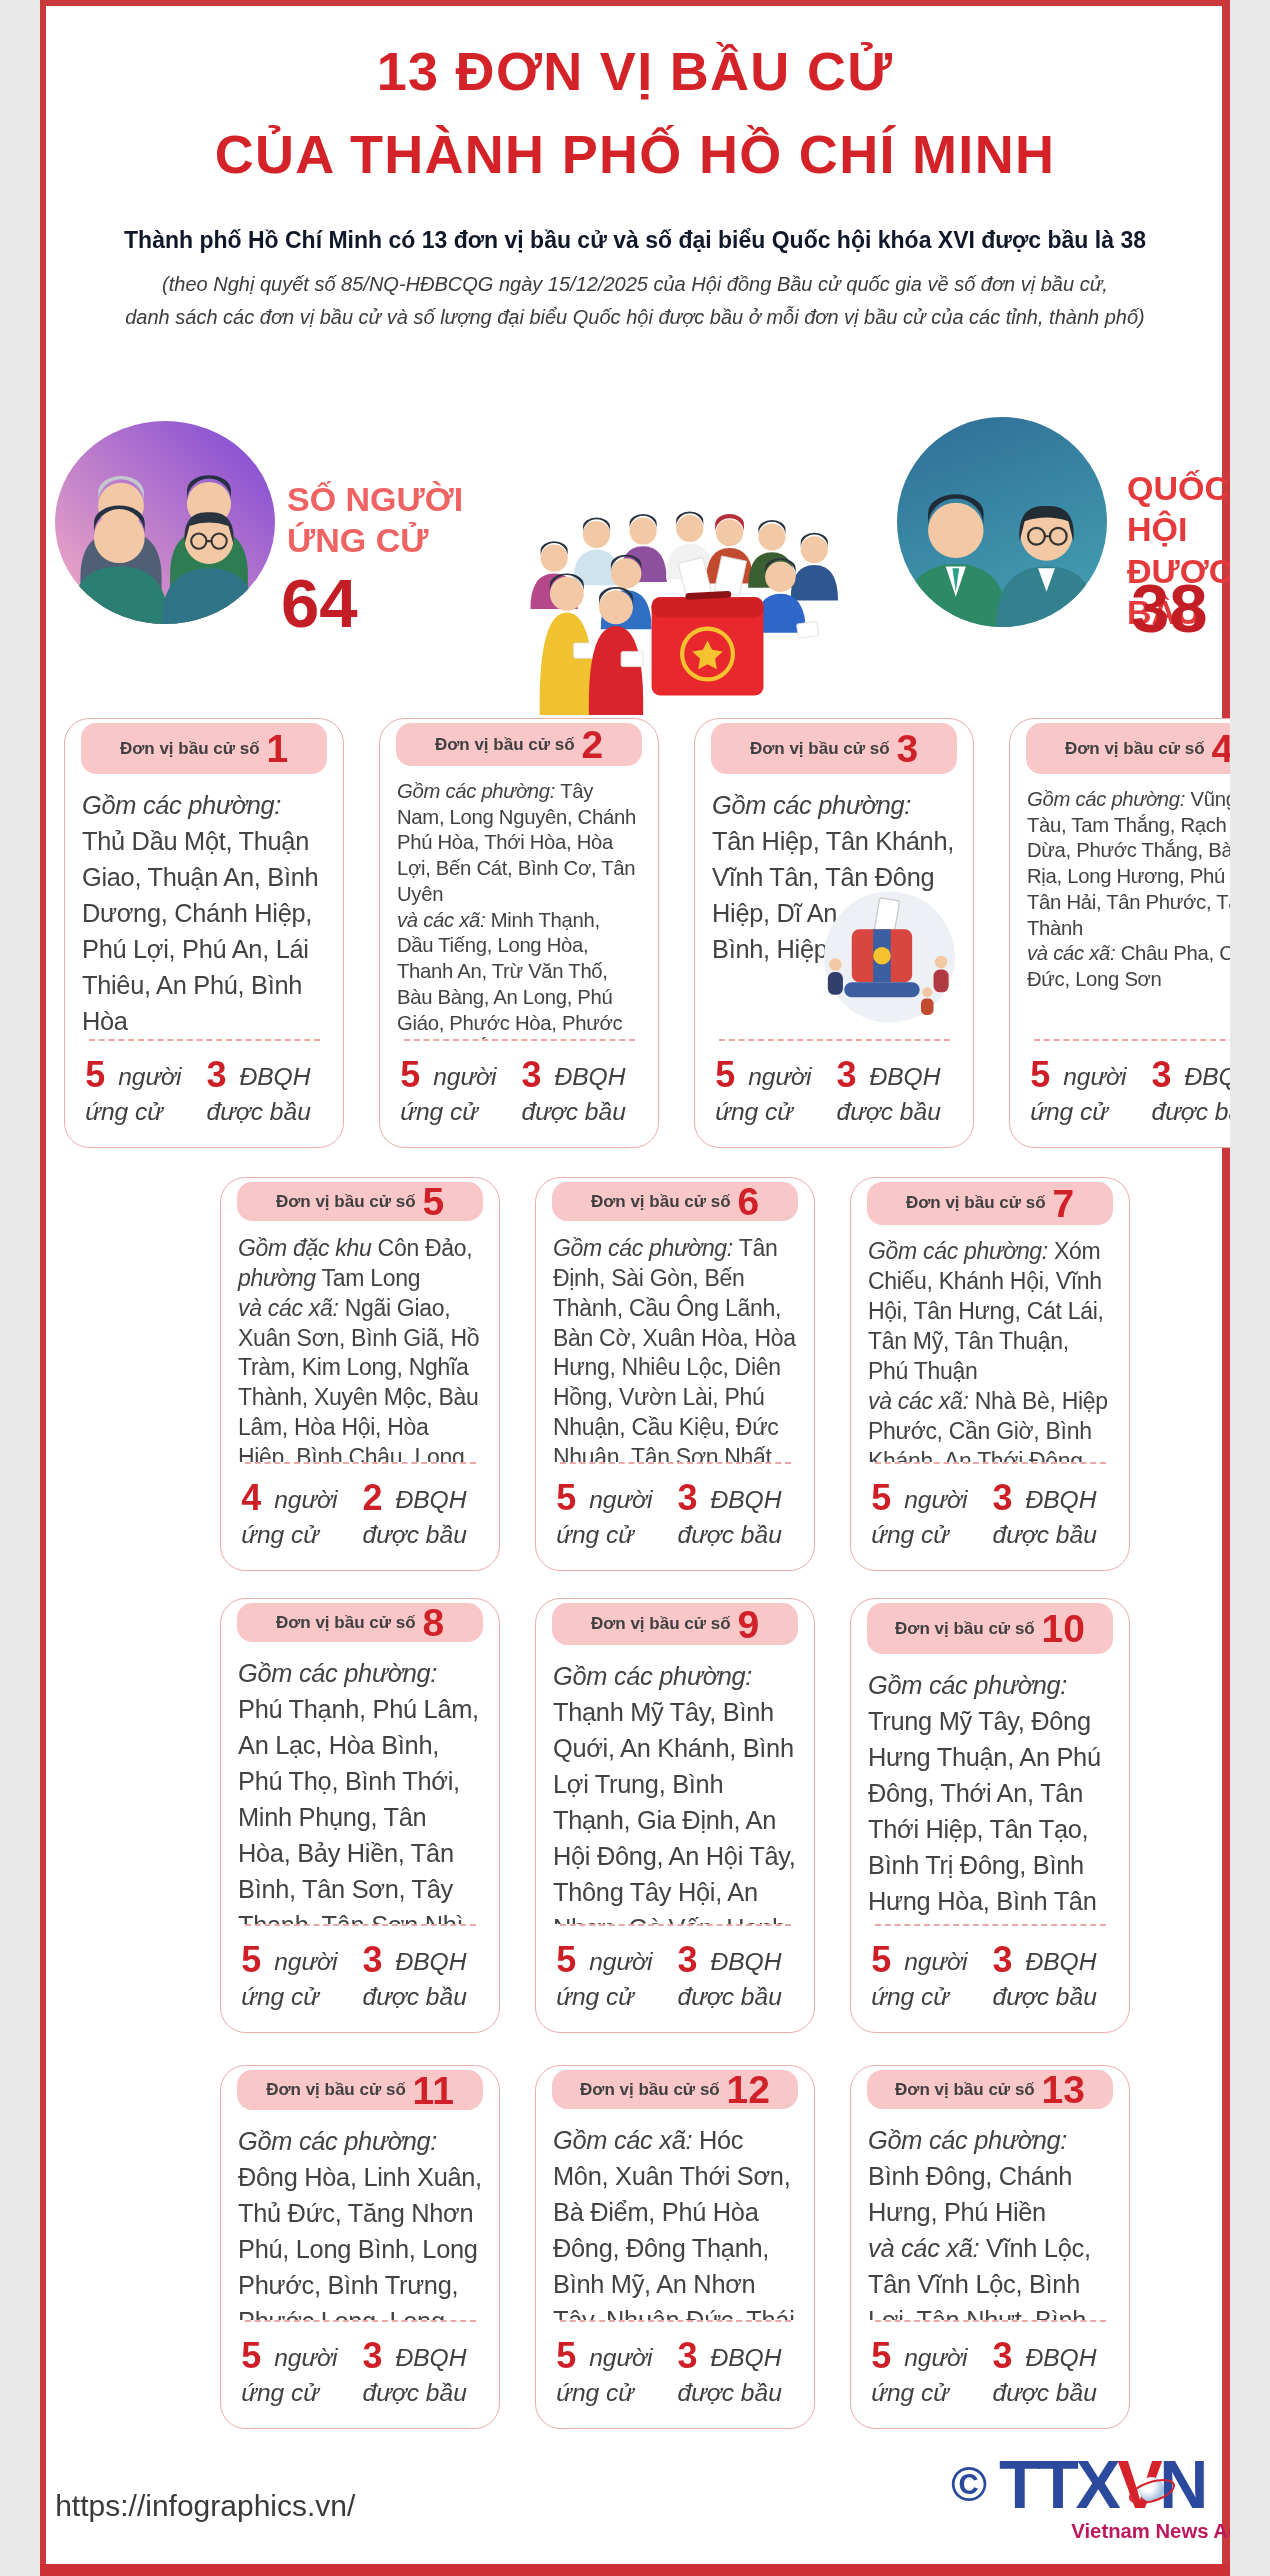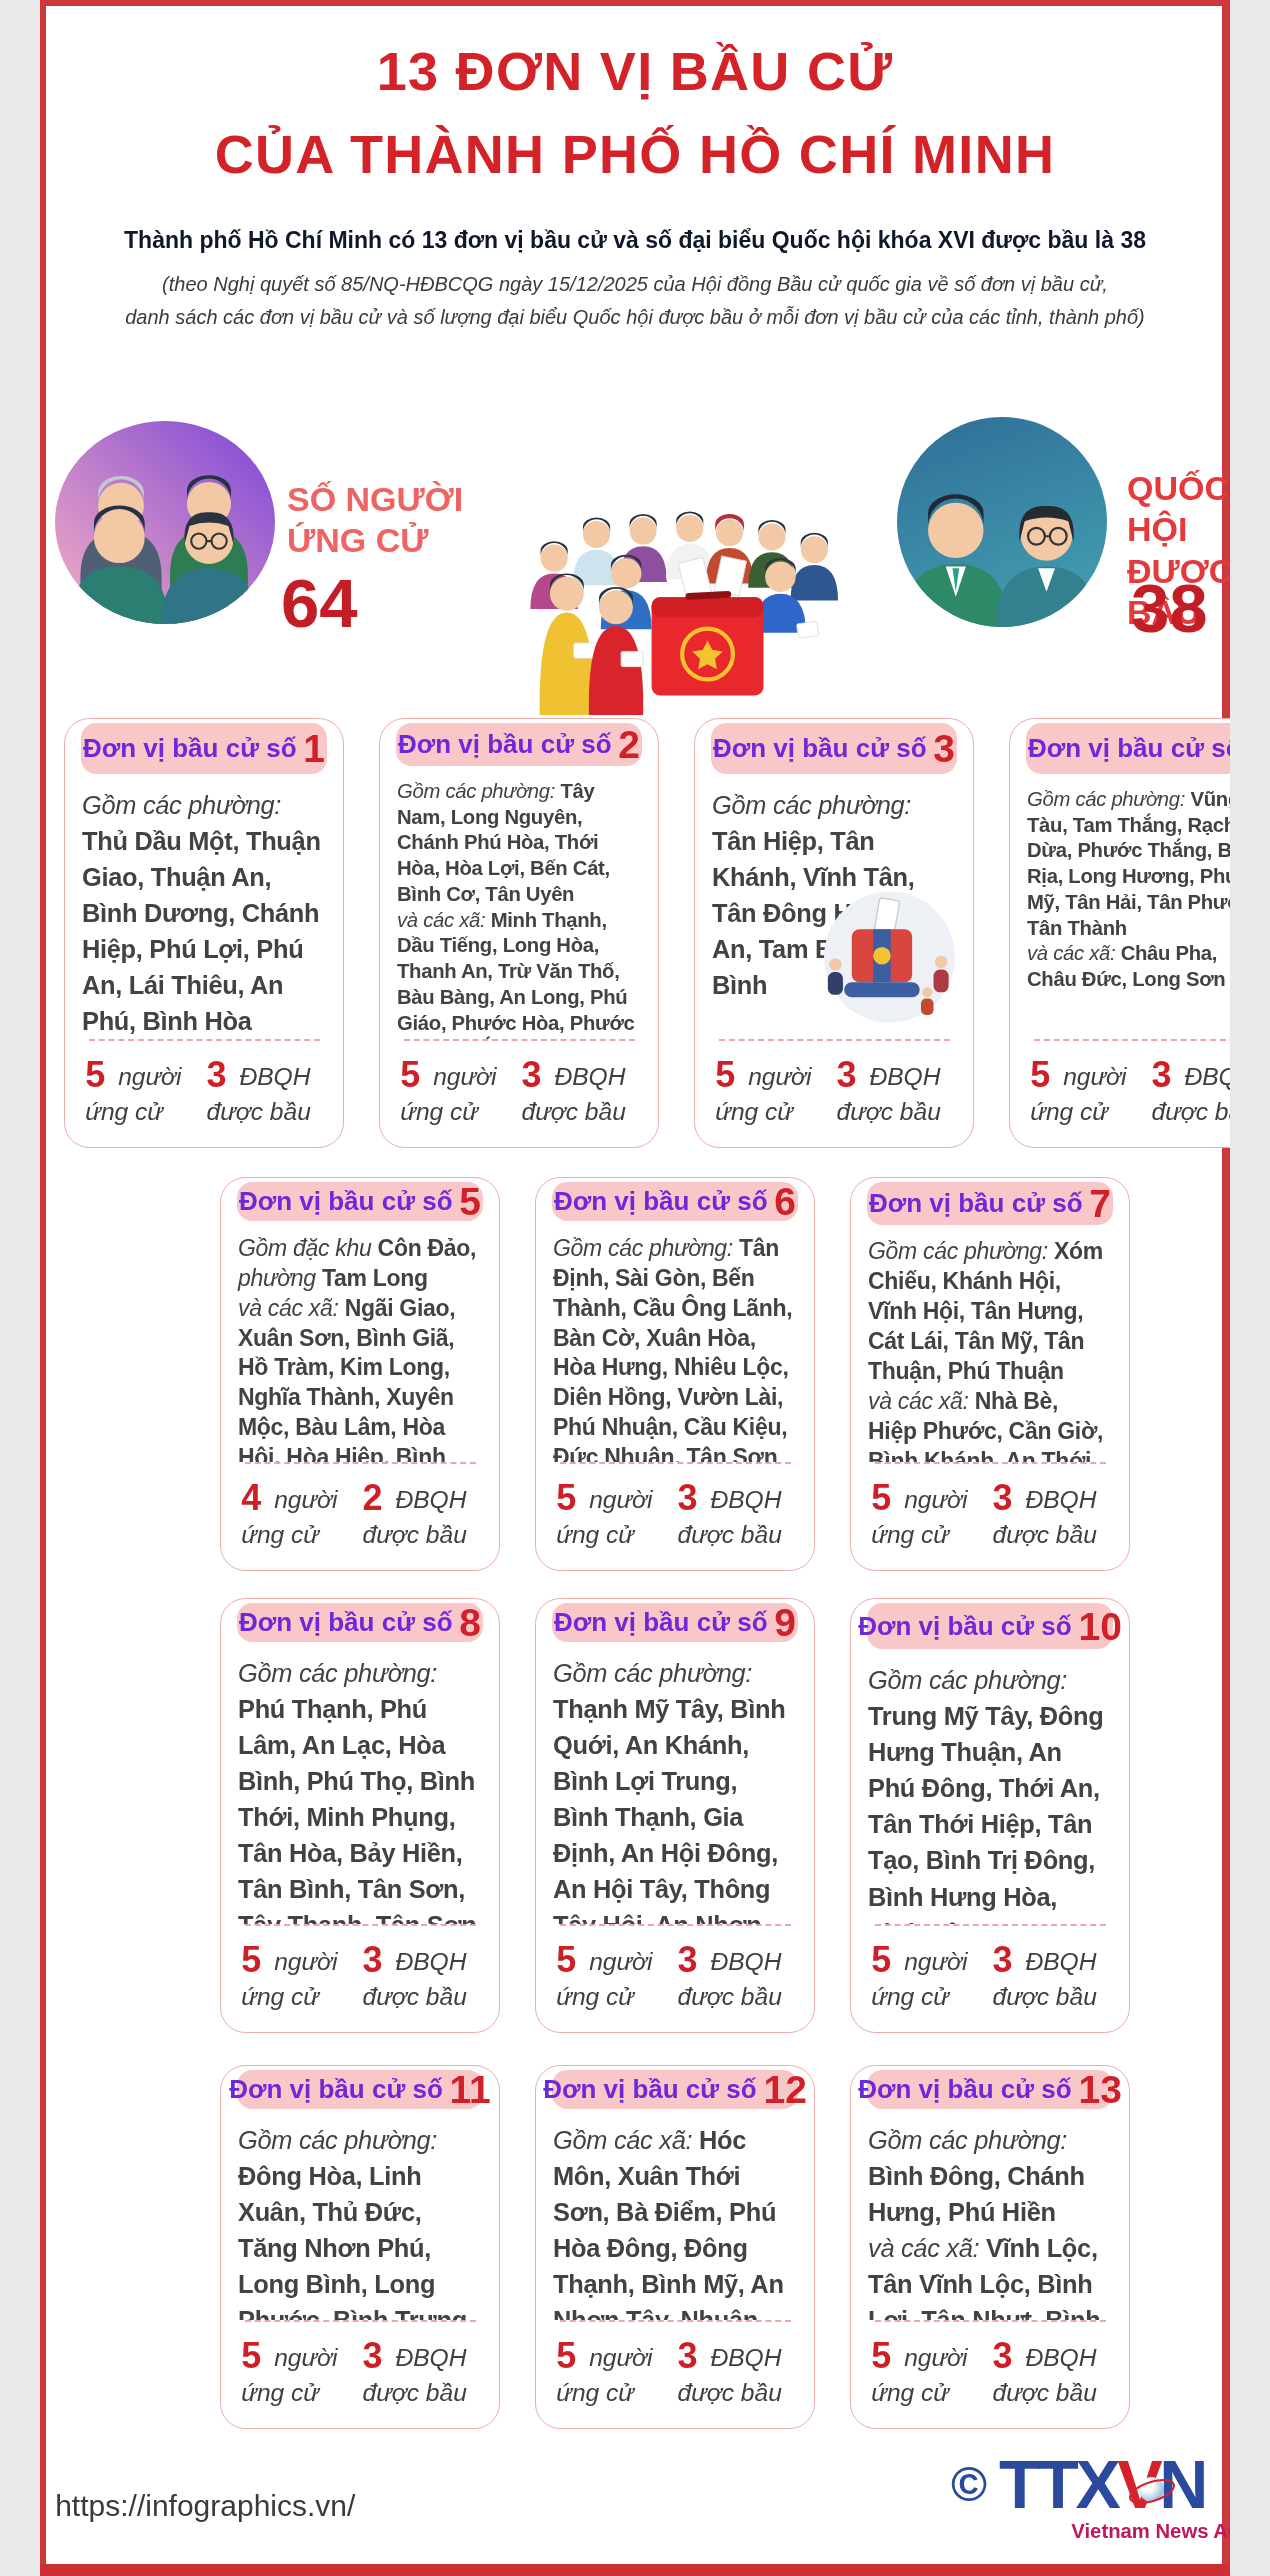--- a/index.html
+++ b/index.html
@@ -36,26 +36,26 @@
   #valL{left:241px;top:569px;}
   #valR{left:1091px;top:574px;}
   #illoC{position:absolute;left:476px;top:430px;width:339px;height:286px;}
 
   
   .card{position:absolute;width:280px;background:#fff;border:1.7px solid #ecabab;
         border-radius:25.4px;display:flex;flex-direction:column;align-items:center;
         box-sizing:border-box;}
   .pill{margin-top:4.2px;width:calc(100% - 32px);height:51px;background:#f9c7c8;
         border-radius:15.2px;display:flex;align-items:center;justify-content:center;gap:6.8px;}
-  .pill-label{font-size:26px;color:#6d28d9;font-weight:600;white-space:nowrap;}
+  .pill-label{font-size:17px;color:#404040;font-weight:600;white-space:nowrap;}
   .pill-num{font-size:39px;font-weight:800;color:#cf2127;line-height:1;}
   .body{width:100%;box-sizing:border-box;padding:12.7px 17px 0;color:#424242;
         flex:1 1 auto;overflow:hidden;text-align:left;letter-spacing:-0.3px;}
   .body i{font-weight:400;}
-  .body b{font-weight:700;margin-top:14px;}
+  .body b{font-weight:400;margin-top:14px;}
   .part.block{display:block;}
   .card.L .body{font-size:25.4px;line-height:1.42;}
   .card.M .body{font-size:23px;line-height:1.30;}
   .card.S .body{font-size:20.3px;line-height:1.27;}
   .sep{width:calc(100% - 47px);border-top:2.5px dashed #eba6a6;margin:0 0 3.4px;}
   .stats{width:100%;box-sizing:border-box;display:flex;padding:8.5px 20.3px 20.3px;gap:5.1px;}
   .stat{width:50%;font-style:italic;color:#3f3f3f;font-size:24.6px;line-height:1.22;}
   .stat .num{font-style:normal;font-weight:800;color:#cf1f26;font-size:36px;
              margin-right:6px;vertical-align:-2.5px;}
   .mini{position:absolute;right:8.5px;bottom:117px;width:151px;height:151px;display:none;}

